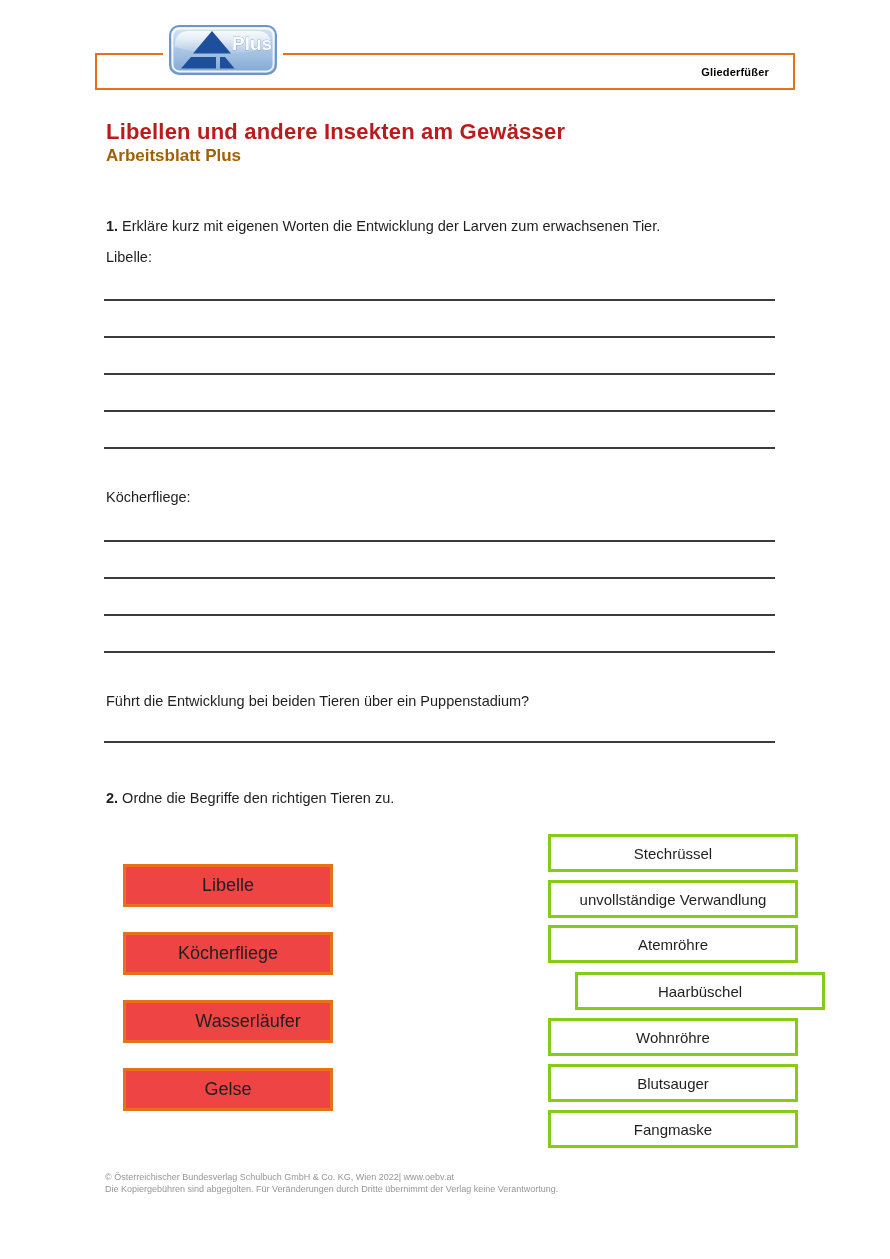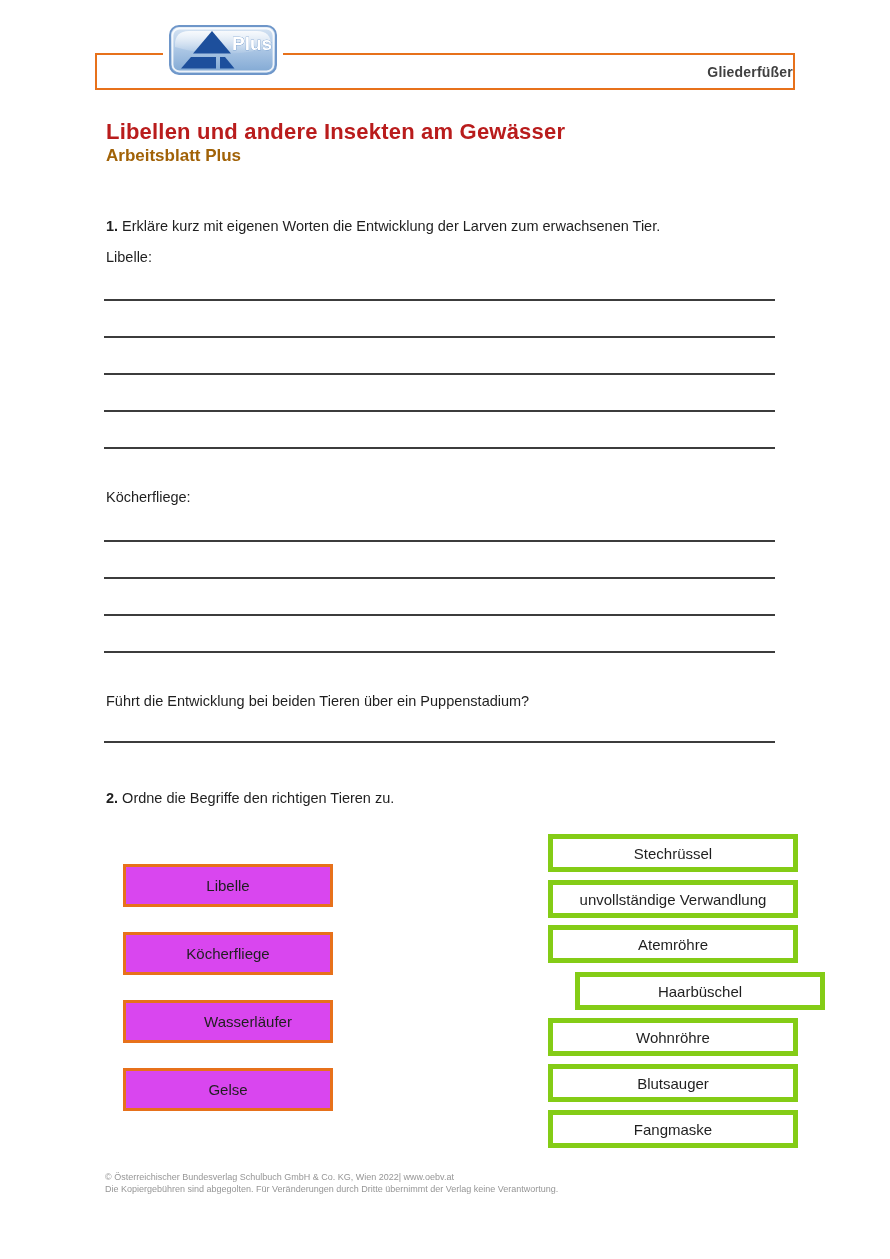--- a/index.html
+++ b/index.html
@@ -7,21 +7,21 @@
     position:relative;width:890px;height:1259px;background:#fff;overflow:hidden;
     font-family:"Liberation Sans","DejaVu Sans",sans-serif;color:#1f1f1f;
   }
   
   .header-bar{
     position:absolute;left:95px;top:53px;width:700px;height:37px;
     border:2px solid #E7711B;box-sizing:border-box;
     display:flex;align-items:center;justify-content:flex-end;
   }
   .header-topic{
-    color:#404040;font-weight:bold;font-size:14px;padding-right:0;letter-spacing:0.2px;
+    color:#000000;font-weight:bold;font-size:11px;padding-right:24px;letter-spacing:0.2px;
   }
   .logo{position:absolute;left:163px;top:22px;width:120px;height:56px;background:#fff;
         display:flex;align-items:center;justify-content:center;}
   
   .page-title{
     position:absolute;left:106px;top:119px;margin:0;
     color:#b91c1c;font-size:22px;font-weight:bold;letter-spacing:0.2px;white-space:nowrap;
   }
   .page-subtitle{
     position:absolute;left:106px;top:146px;margin:0;
@@ -33,27 +33,27 @@
   }
   .bodytext b{font-weight:bold;}
   
   .wline{
     position:absolute;left:104px;width:671px;height:0;
     border-bottom:2px solid #3c3c3c;
   }
   
   .abox{
     position:absolute;left:123px;width:210px;height:43px;
-    border:3px solid #E7711B;box-sizing:border-box;background:#d946ef;
+    border:3px solid #E7711B;box-sizing:border-box;background:#ef4444;
     display:flex;align-items:center;justify-content:center;
-    font-size:15px;color:#1f1f1f;
+    font-size:18px;color:#1f1f1f;
   }
   .tbox{
     position:absolute;left:548px;width:250px;height:38px;
-    border:5px solid #84cc16;box-sizing:border-box;background:#fff;
+    border:3px solid #84cc16;box-sizing:border-box;background:#fff;
     display:flex;align-items:center;justify-content:center;
     font-size:15px;color:#1f1f1f;
   }
   
   .footer{
     position:absolute;left:105px;top:1172px;width:700px;
     font-size:9px;line-height:11.5px;color:#969696;
   }
   .footer div{white-space:nowrap;}
 </style>

